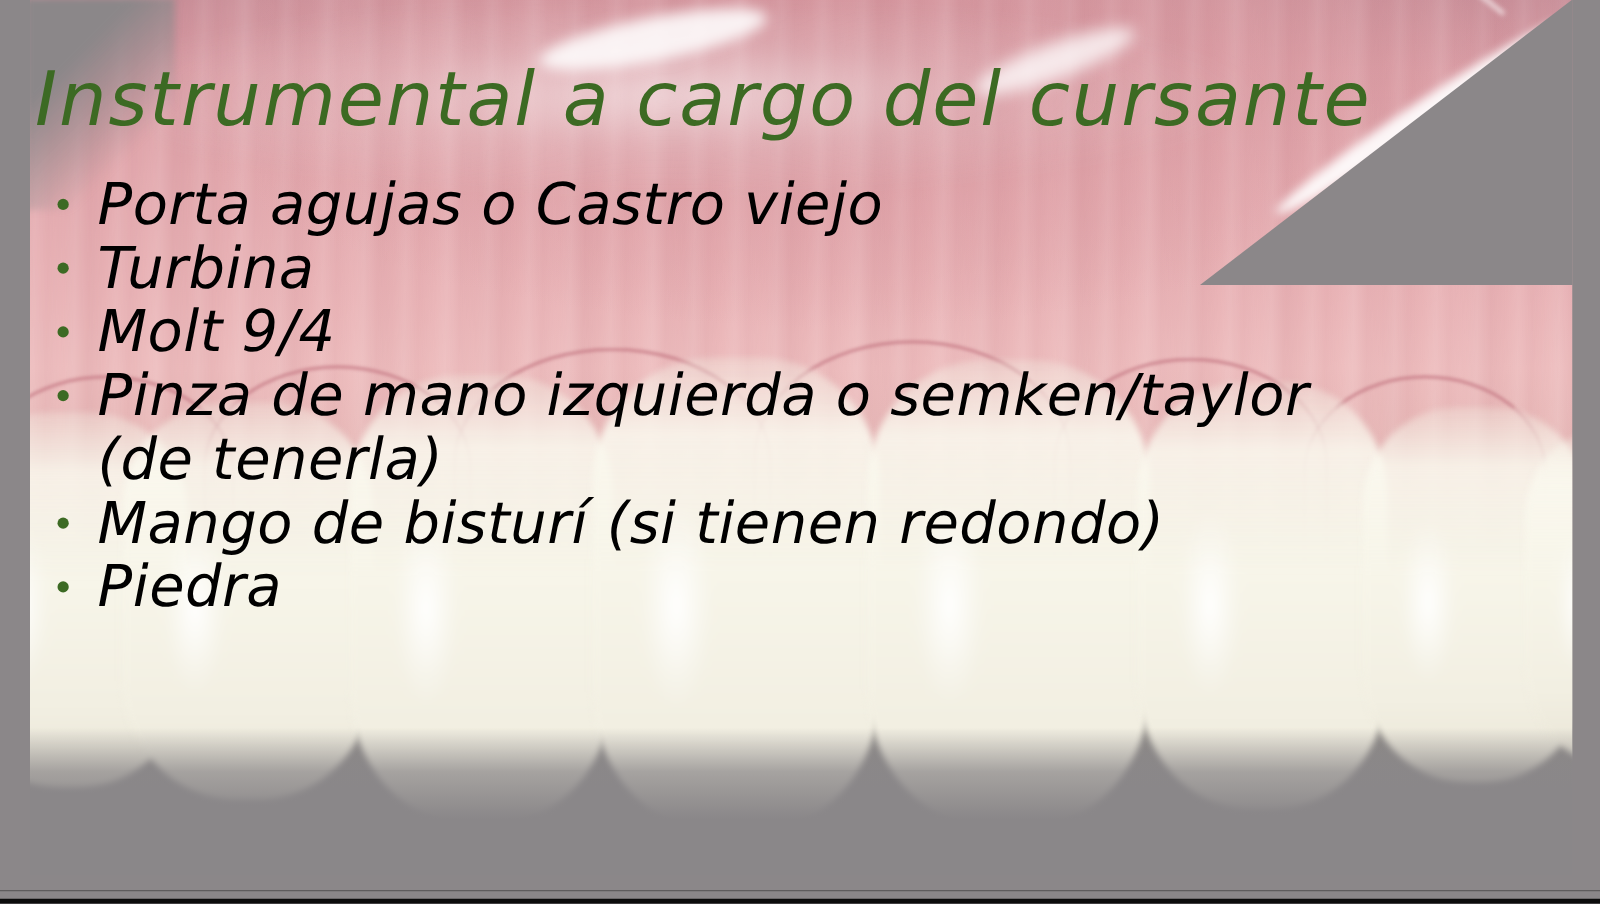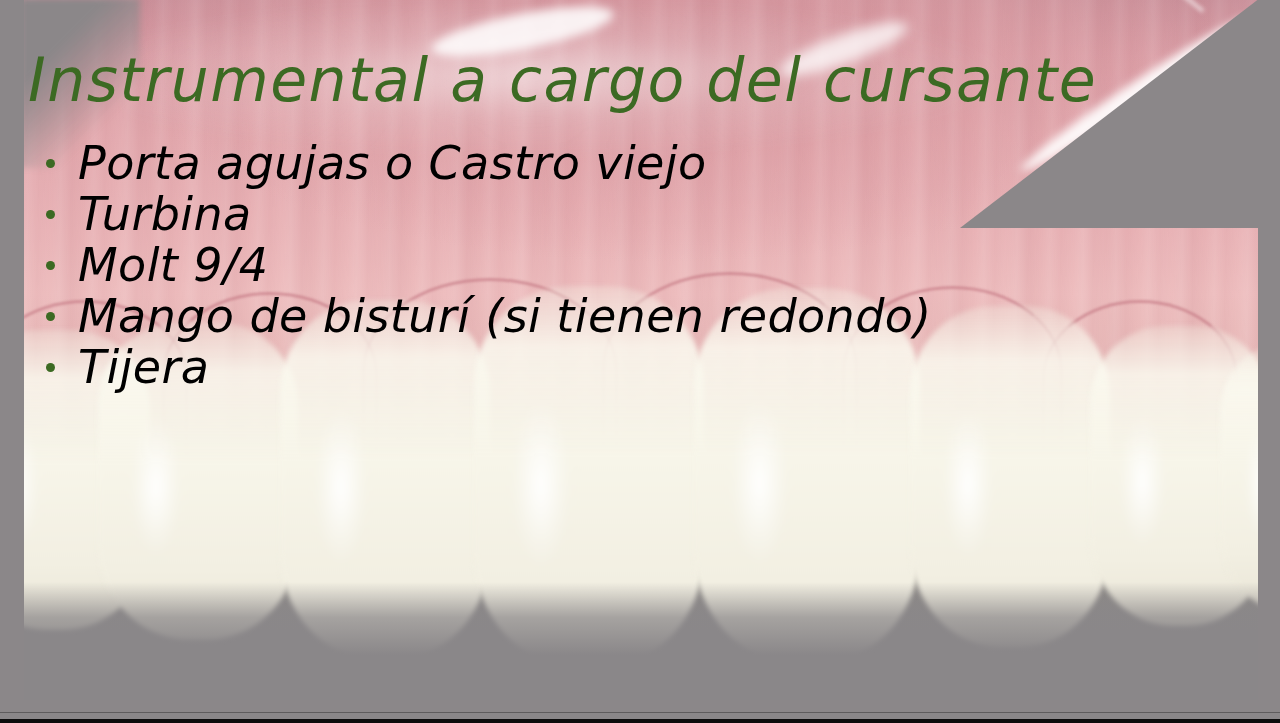--- a/index.html
+++ b/index.html
@@ -341,27 +341,32 @@
         <span class="dot"></span>
         <span class="bullet-text">Turbina</span>
       </li>
 
       <li class="bullet-item">
         <span class="dot"></span>
         <span class="bullet-text">Molt 9/4</span>
       </li>
 
 
+      <li class="bullet-item">
+        <span class="dot"></span>
+        <span class="bullet-text">Pinza de mano izquierda o semken/taylor</span>
+        <span class="bullet-text l2">(de tenerla)</span>
+      </li>
 
       <li class="bullet-item">
         <span class="dot"></span>
         <span class="bullet-text">Mango de bisturí (si tienen redondo)</span>
       </li>
 
 
       <li class="bullet-item">
         <span class="dot"></span>
-        <span class="bullet-text">Tijera</span>
+        <span class="bullet-text">Piedra</span>
       </li>
 
     </ul>
   </div>
 </div>
 
 </body></html>

